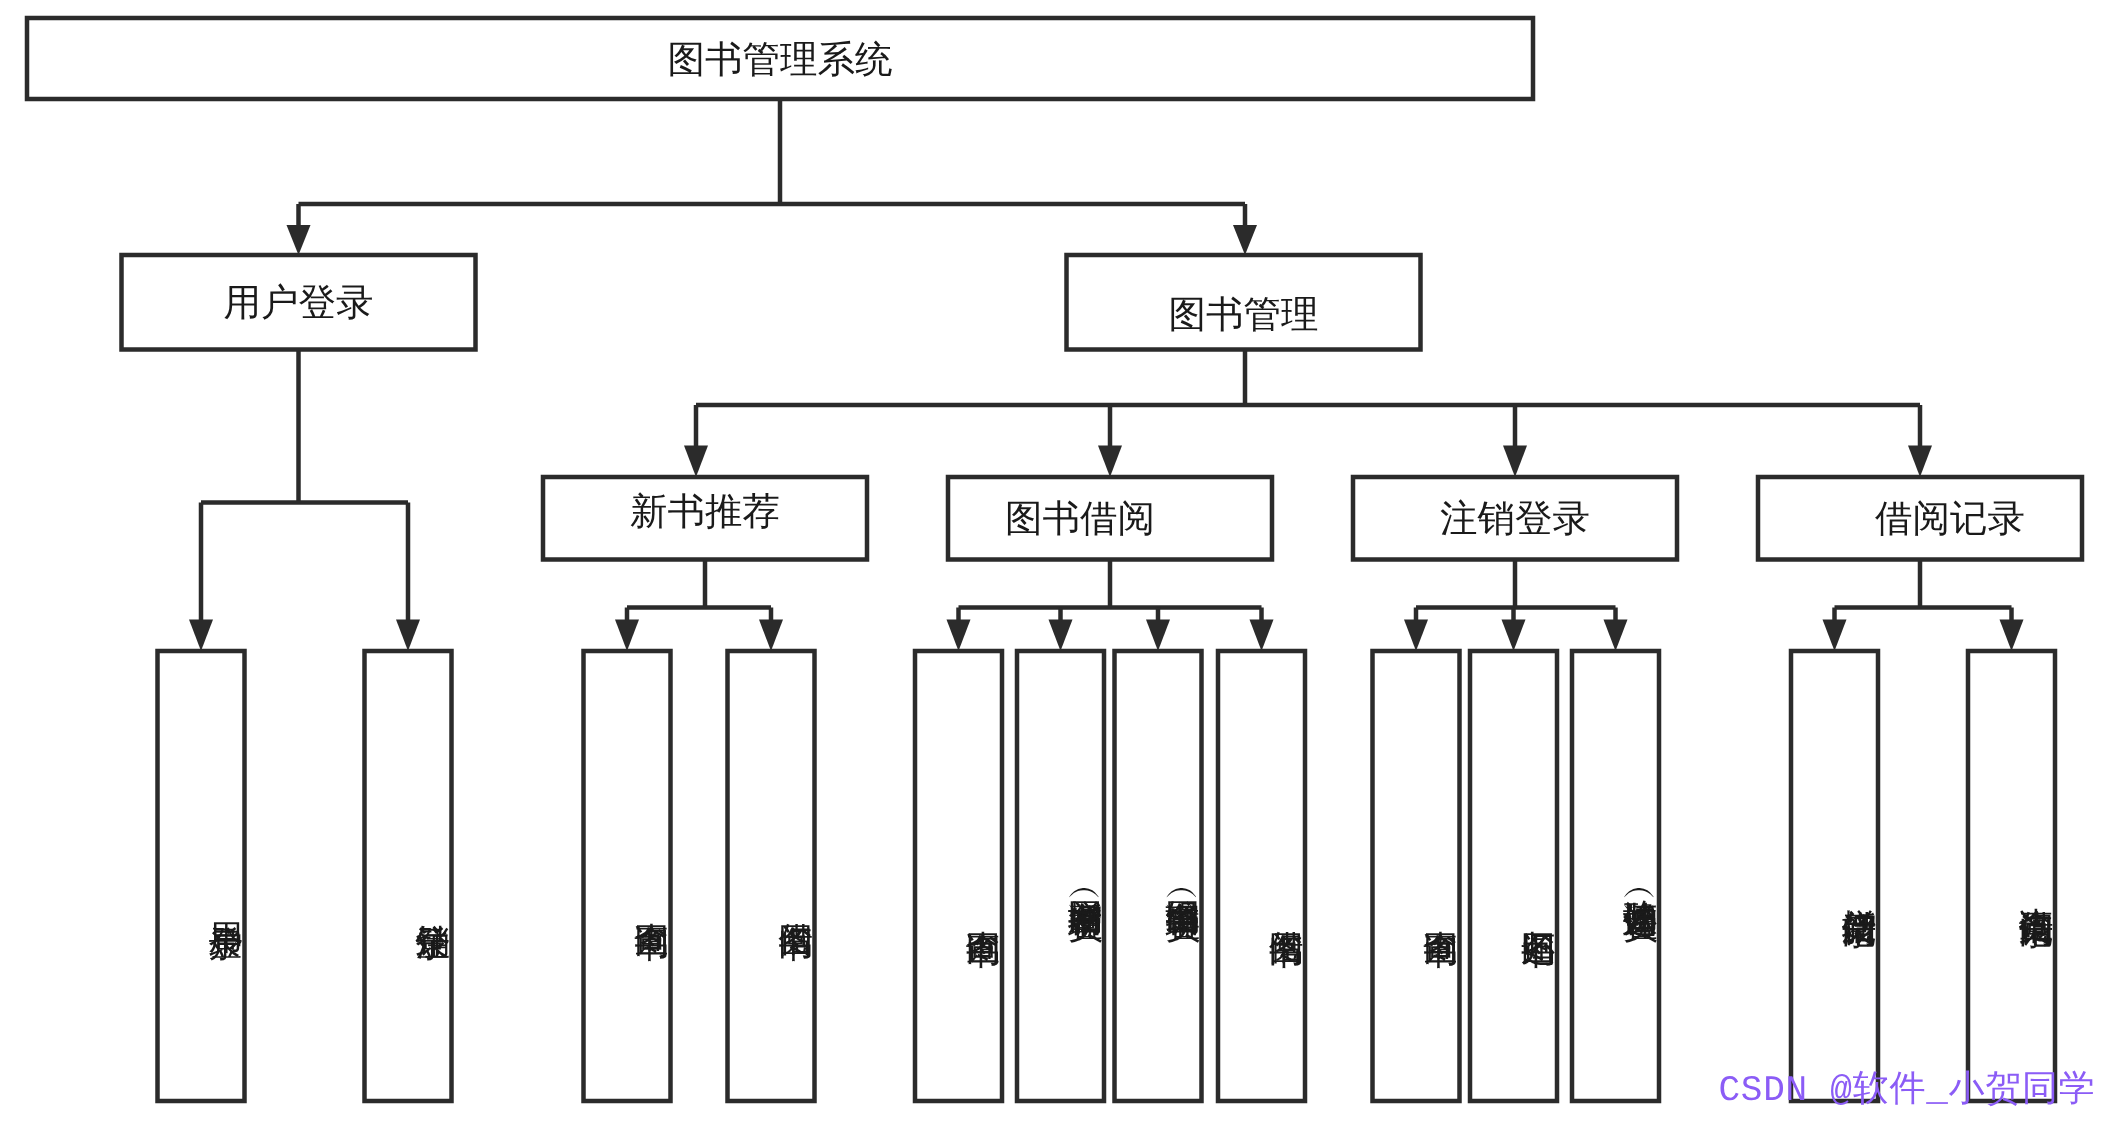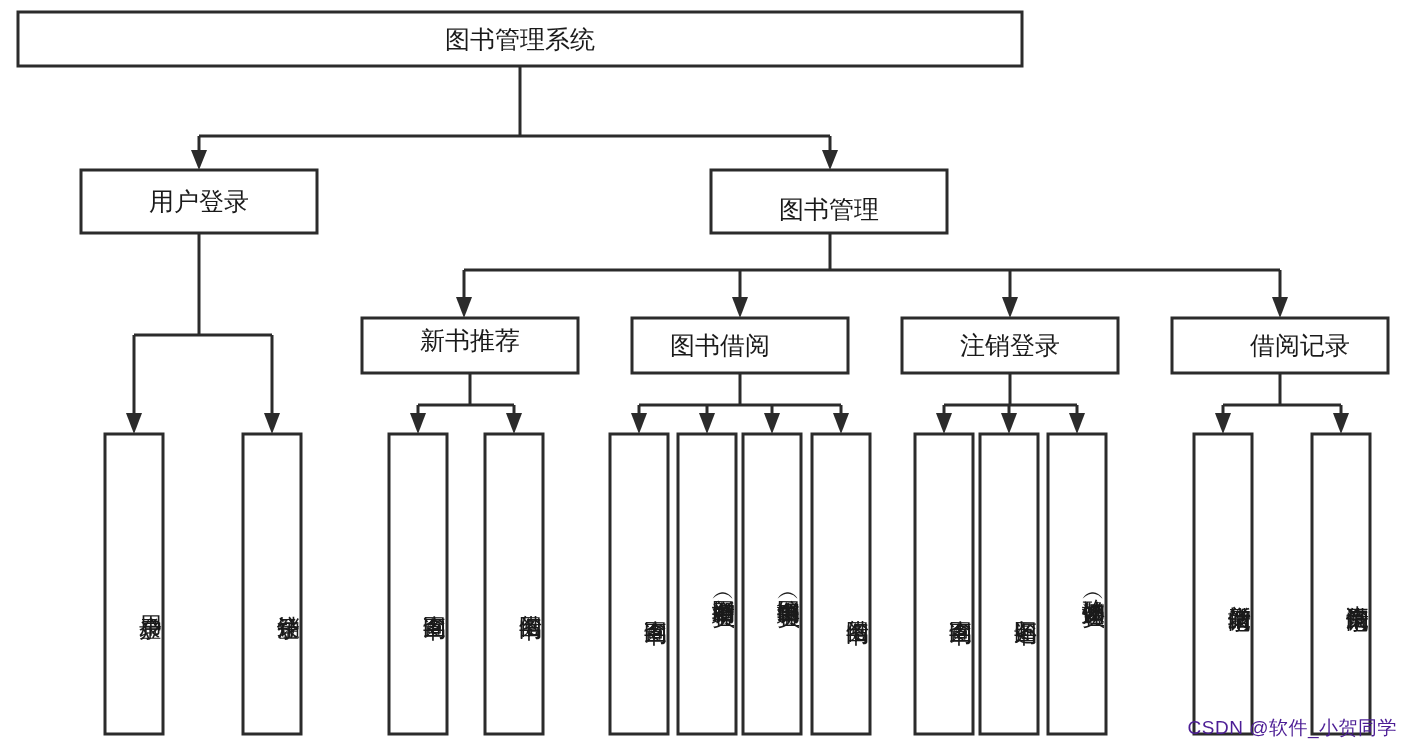--- a/index.html
+++ b/index.html
@@ -65,23 +65,23 @@
     display: flex;
     align-items: center;
     justify-content: center;
     white-space: nowrap;
     pointer-events: none;
   }
   #watermark {
     position: absolute;
     right: 8px;
     bottom: 6px;
-    font-family: Liberation Sans, sans-serif;
-    font-size: 19px;
-    color: #4c1d95;
+    font-family: Liberation Mono, monospace;
+    font-size: 24px;
+    color: #8b5cf6;
     letter-spacing: 0.5px;
     white-space: nowrap;
     pointer-events: none;
   }
 </style>
 </head>
 <body>
 
 <div id="diagram-root">
 

